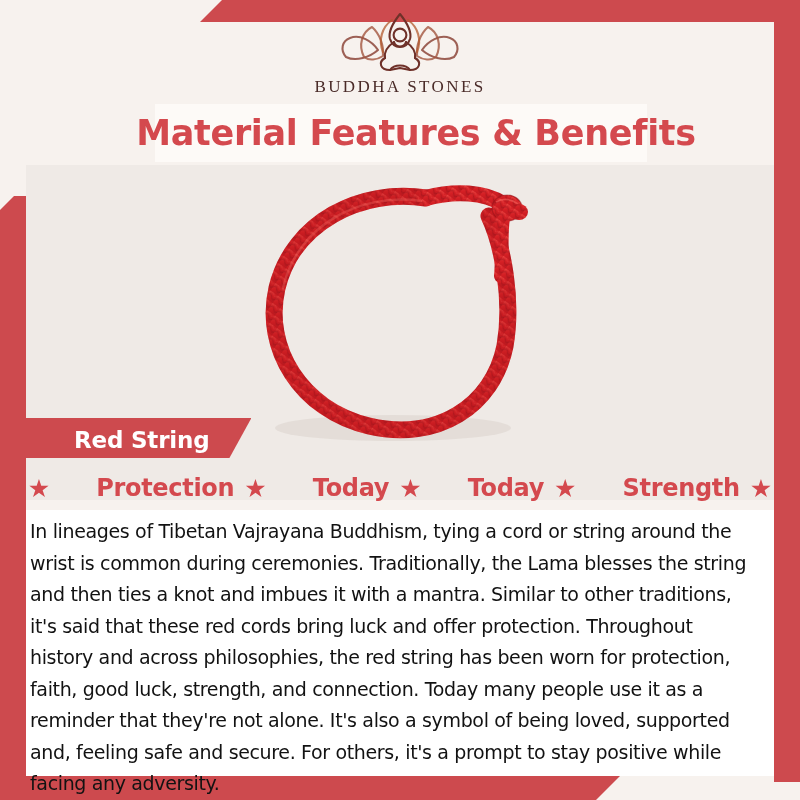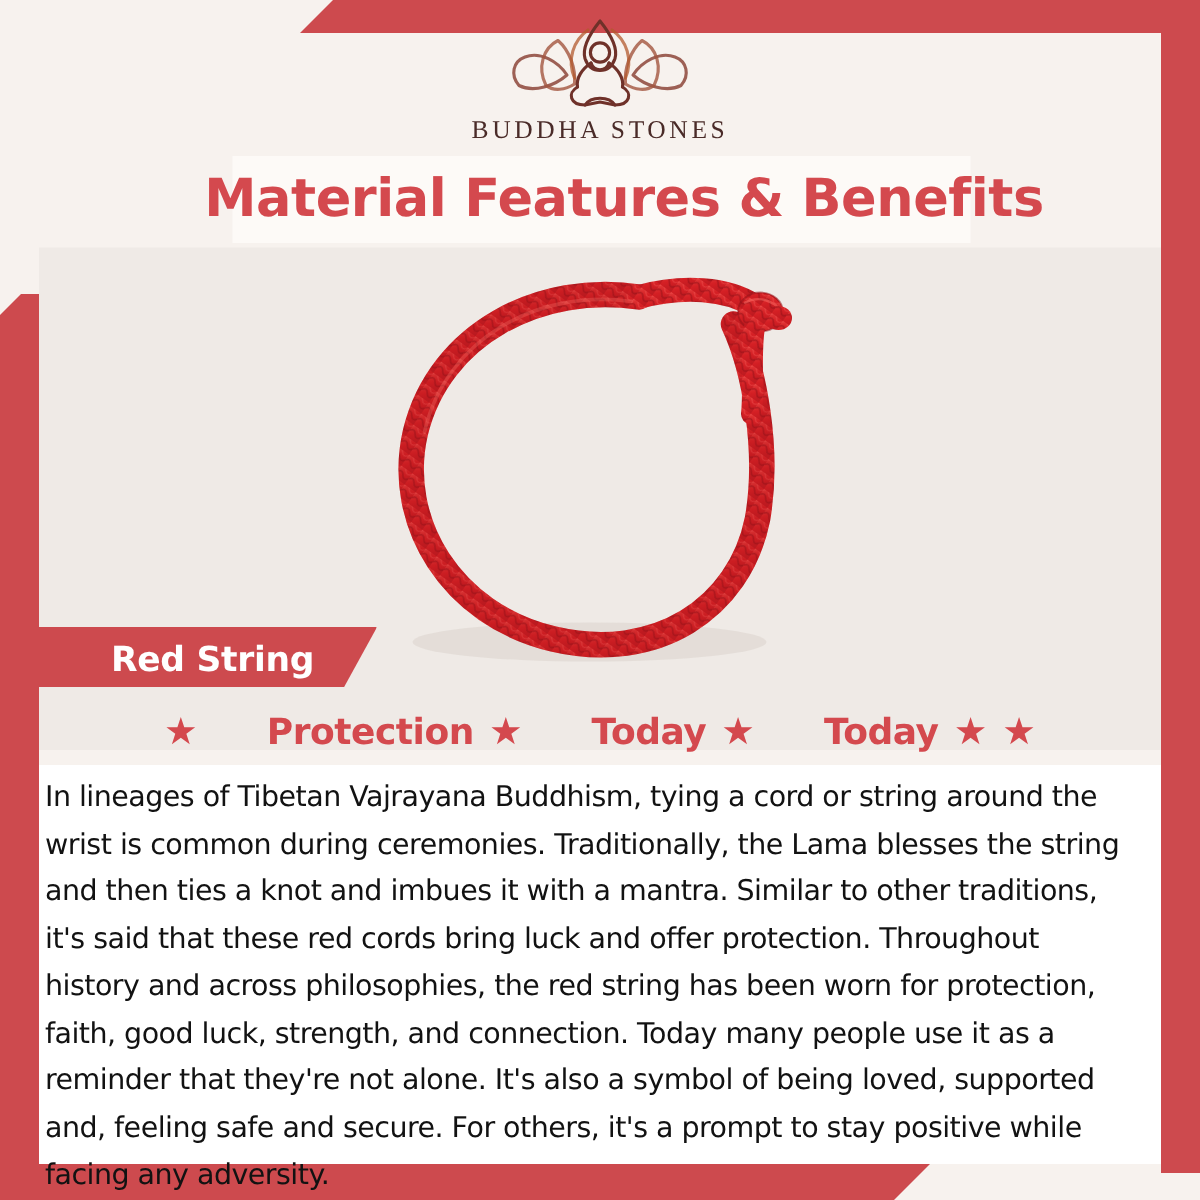--- a/index.html
+++ b/index.html
@@ -228,20 +228,21 @@
     <div class="benefit">
       <span class="star">★</span>
       <span class="benefit-label">Today</span>
     </div>
     <div class="benefit">
       <span class="star">★</span>
       <span class="benefit-label">Today</span>
     </div>
     <div class="benefit">
       <span class="star">★</span>
+      <span class="benefit-label">Strength</span>
     </div>
     <div class="benefit">
       <span class="star">★</span>
     </div>
   </div>
 
   <div class="body-card">
     <p class="body-text">In lineages of Tibetan Vajrayana Buddhism, tying a cord or string around the wrist is common during ceremonies. Traditionally, the Lama blesses the string and then ties a knot and imbues it with a mantra. Similar to other traditions, it's said that these red cords bring luck and offer protection. Throughout history and across philosophies, the red string has been worn for protection, faith, good luck, strength, and connection. Today many people use it as a reminder that they're not alone. It's also a symbol of being loved, supported and, feeling safe and secure. For others, it's a prompt to stay positive while facing any adversity.</p>
   </div>
 

